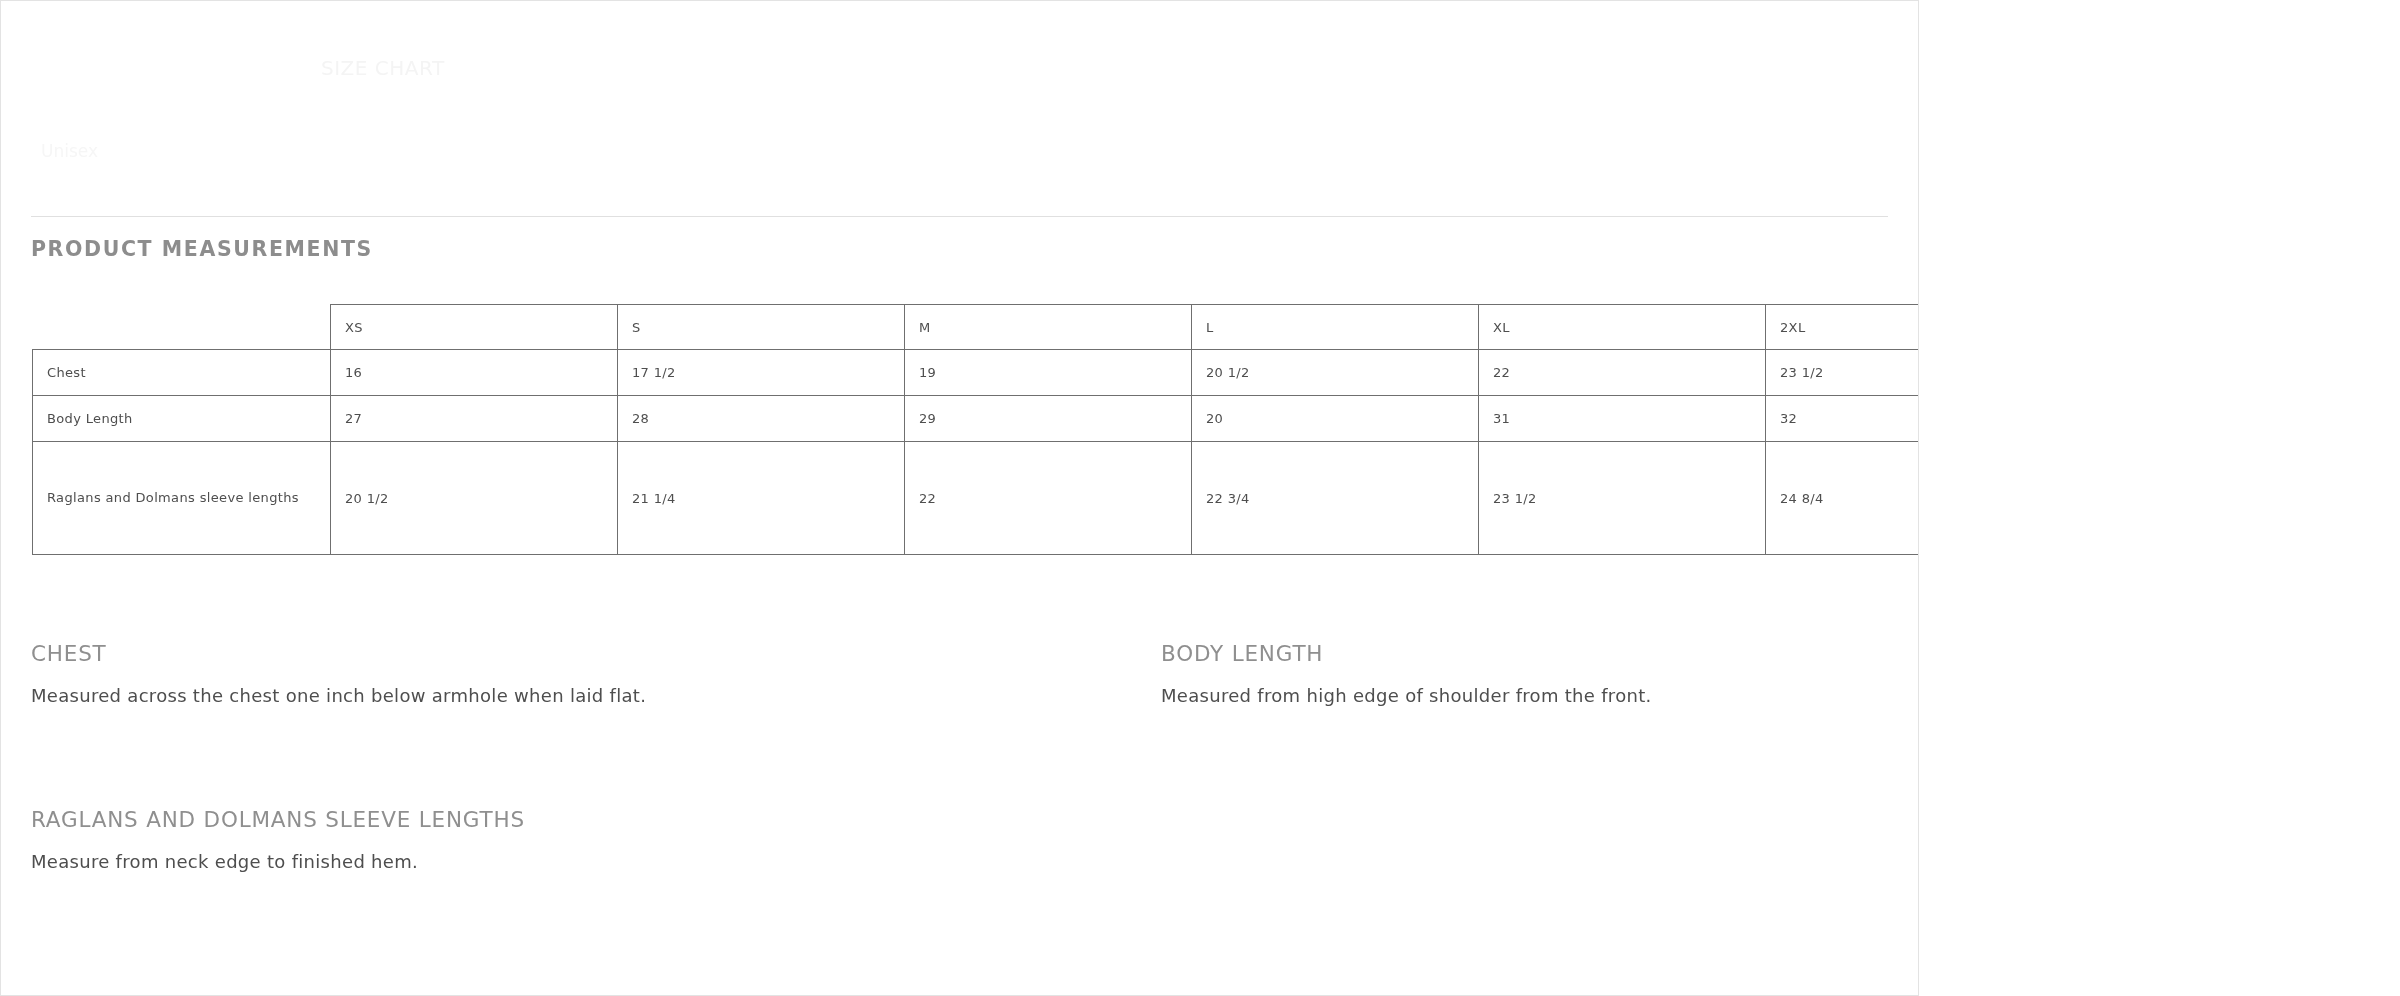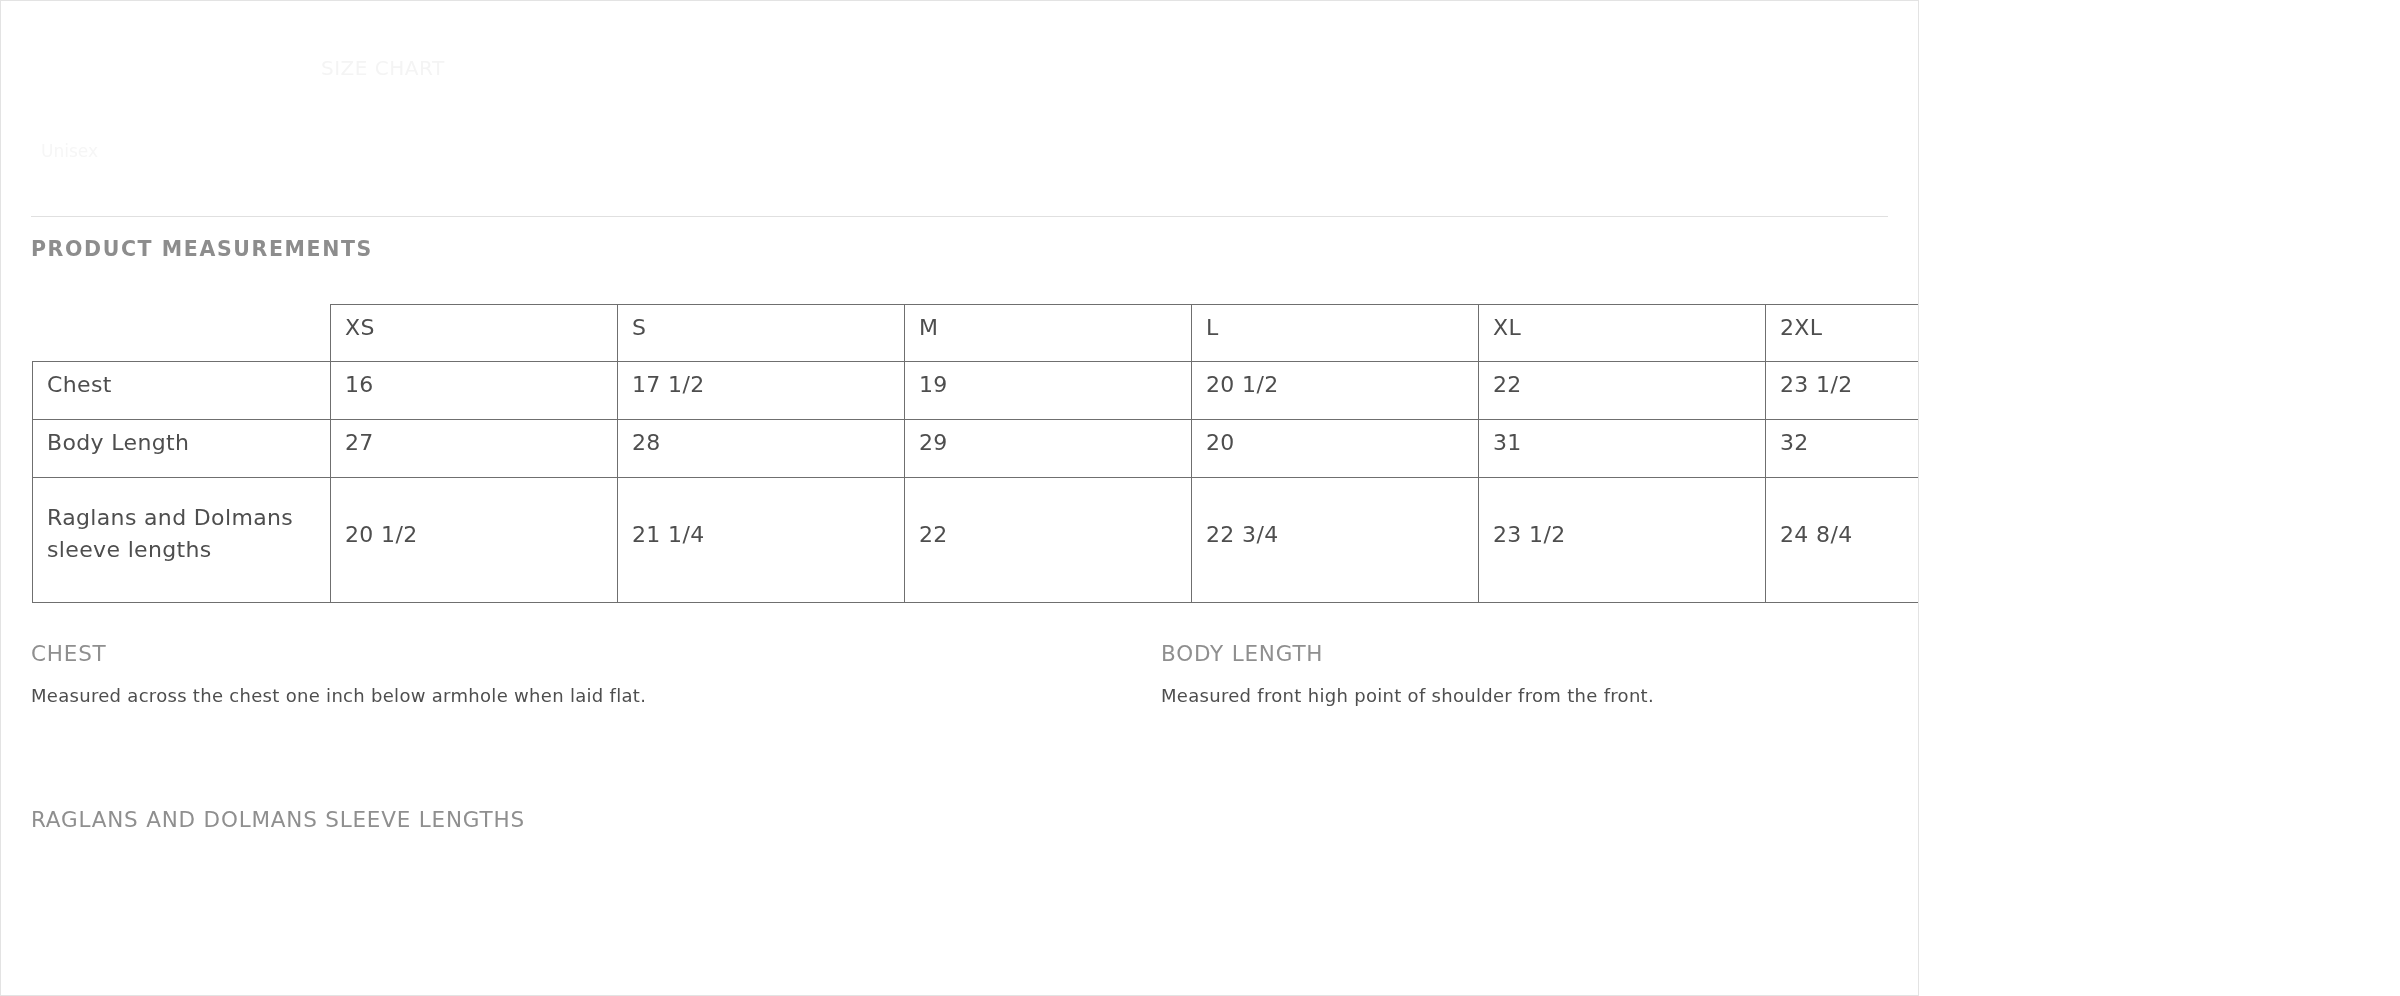--- a/index.html
+++ b/index.html
@@ -69,25 +69,25 @@
     right: 40px;
   }
   table.measurements {
     border-collapse: collapse;
     width: 2307px;
     table-layout: fixed;
   }
   table.measurements td,
   table.measurements th {
     border: 1px solid #6f6f6f;
-    font-size: 22px;
+    font-size: 13px;
     font-weight: normal;
     color: #4e4e4e;
     text-align: left;
-    padding: 0 0 12px 14px;
+    padding: 0 0 0 14px;
     height: 45px;
     vertical-align: middle;
     letter-spacing: 0.35px;
   }
   table.measurements tr.head-row td.corner {
     border: none;
   }
   table.measurements col.label-col { width: 298px; }
   table.measurements col.size-col { width: 287px; }
 
@@ -190,20 +190,21 @@
     </table>
   </div>
 
   <div class="note note-chest">
     <div class="note-title">CHEST</div>
     <div class="note-body">Measured across the chest one inch below armhole when laid flat.</div>
   </div>
 
   <div class="note note-bodylength">
     <div class="note-title">BODY LENGTH</div>
-    <div class="note-body">Measured front high point of shoulder from the front.</div>
+    <div class="note-body">Measured from high edge of shoulder from the front.</div>
   </div>
 
   <div class="note note-raglan">
     <div class="note-title">RAGLANS AND DOLMANS SLEEVE LENGTHS</div>
+    <div class="note-body">Measure from neck edge to finished hem.</div>
   </div>
 
 </div>
 
 </body></html>

